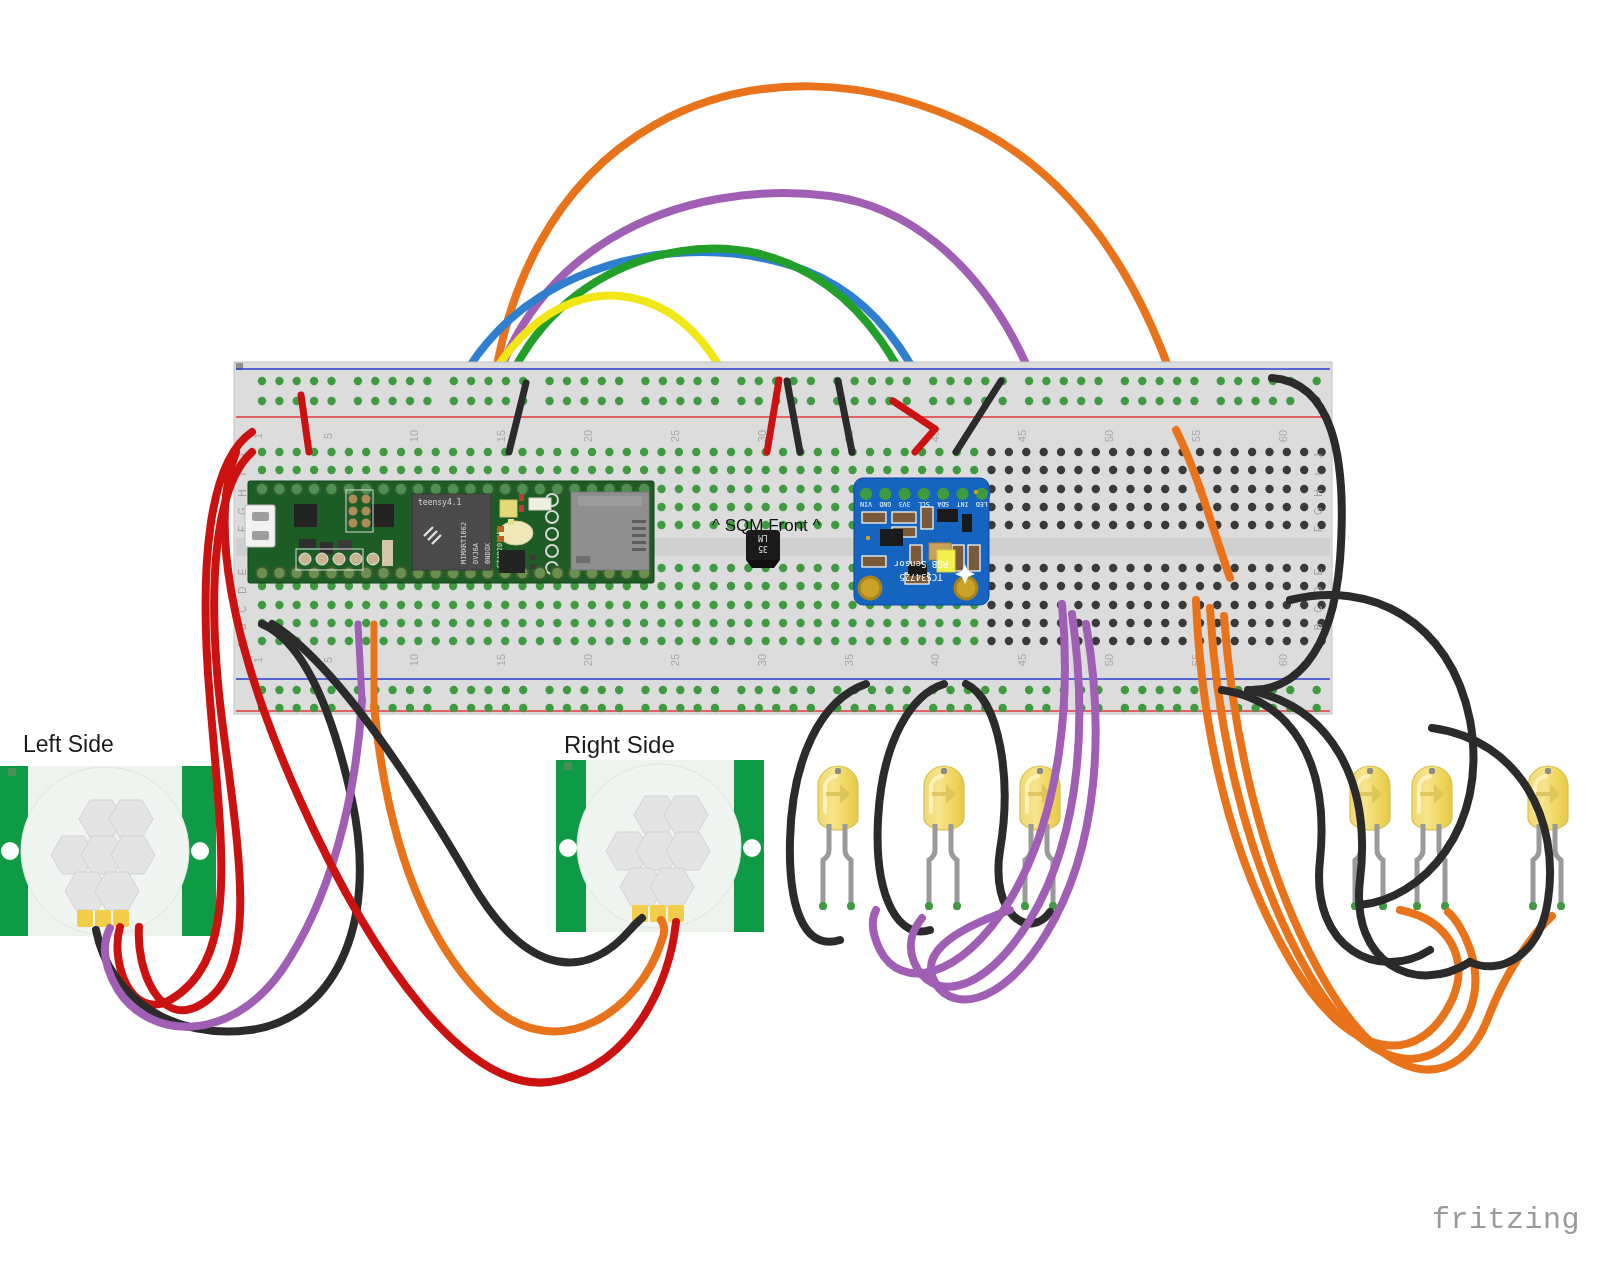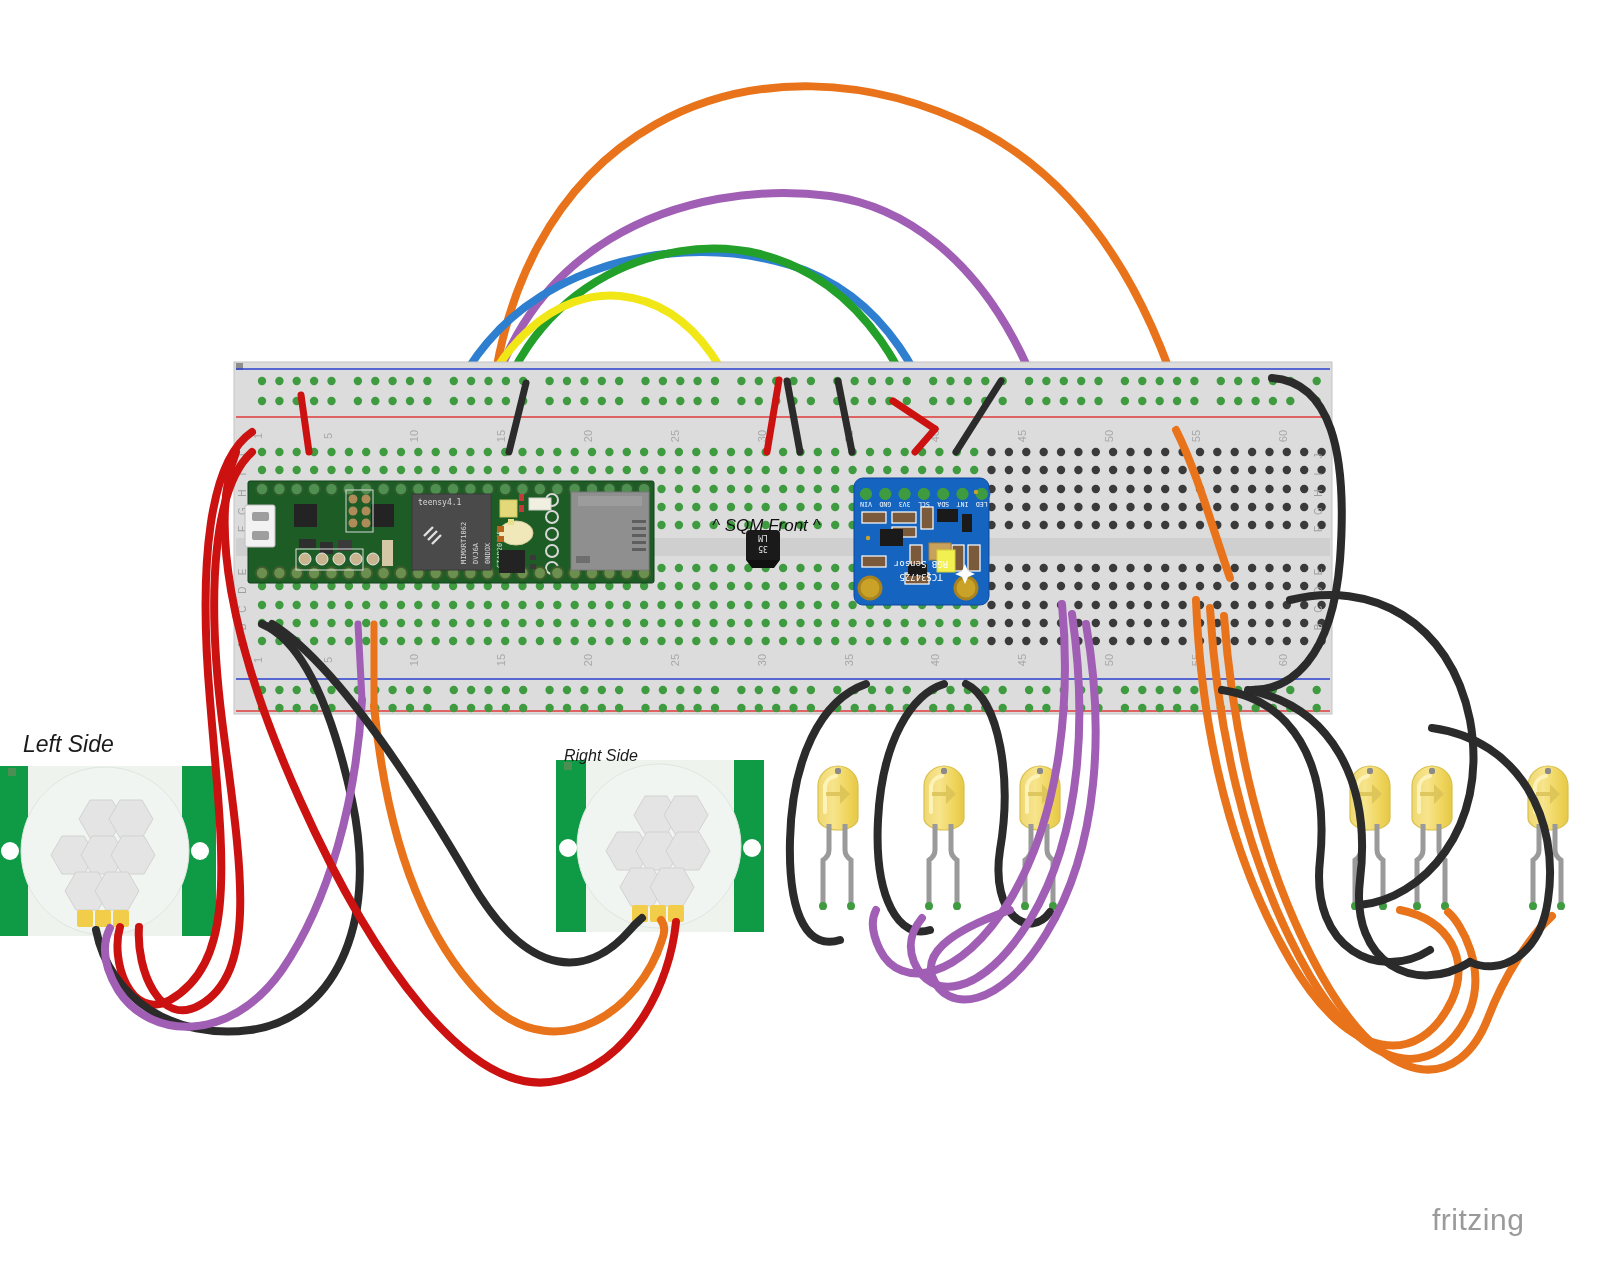--- a/index.html
+++ b/index.html
@@ -1,25 +1,25 @@
 <!DOCTYPE html>
 <html><head>
 <meta charset="utf-8">
 <style>
   html,body{margin:0;padding:0;background:#ffffff;}
   body{width:1600px;height:1270px;position:relative;overflow:hidden;
        font-family:"Liberation Sans", sans-serif;}
   #stage{position:absolute;left:0;top:0;width:1600px;height:936px;padding-left:26px;}
   svg.layer{position:absolute;left:0;top:0;width:1600px;height:1270px;overflow:visible;}
-  .lbl{position:absolute;color:#1a1a1a;white-space:nowrap;font-style:italic;}
+  .lbl{position:absolute;color:#1a1a1a;white-space:nowrap;}
   #label-left{left:8px;top:731px;font-size:23px;margin-left:15px;}
-  #label-right{left:564px;top:731px;font-size:16px;margin-top:16px;}
+  #label-right{left:564px;top:731px;font-size:24px;}
   #label-sqm{left:712px;top:516px;font-size:17px;color:#111;}
   #fritzing-logo{position:absolute;left:1432px;top:1203px;font-size:30px;
-      color:#9a9a9a;letter-spacing:.5px;font-family:Liberation Sans, sans-serif;}
+      color:#9a9a9a;letter-spacing:.5px;font-family:Liberation Mono, monospace;}
   .bbtxt{fill:#a8a8a8;font-size:11px;font-family:"Liberation Sans",sans-serif;}
   .rowtxt{fill:#a0a0a0;font-size:10px;font-family:"Liberation Sans",sans-serif;}
   .teensytxt{fill:#d8d8d8;font-family:"DejaVu Sans Mono",monospace;}
   .rgbtxt{fill:#ffffff;font-family:"DejaVu Sans Mono",monospace;}
   .lmtxt{fill:#e8e8e8;font-family:"DejaVu Sans Mono",monospace;}
 </style>
 </head>
 <body>
 
 <div id="stage">

